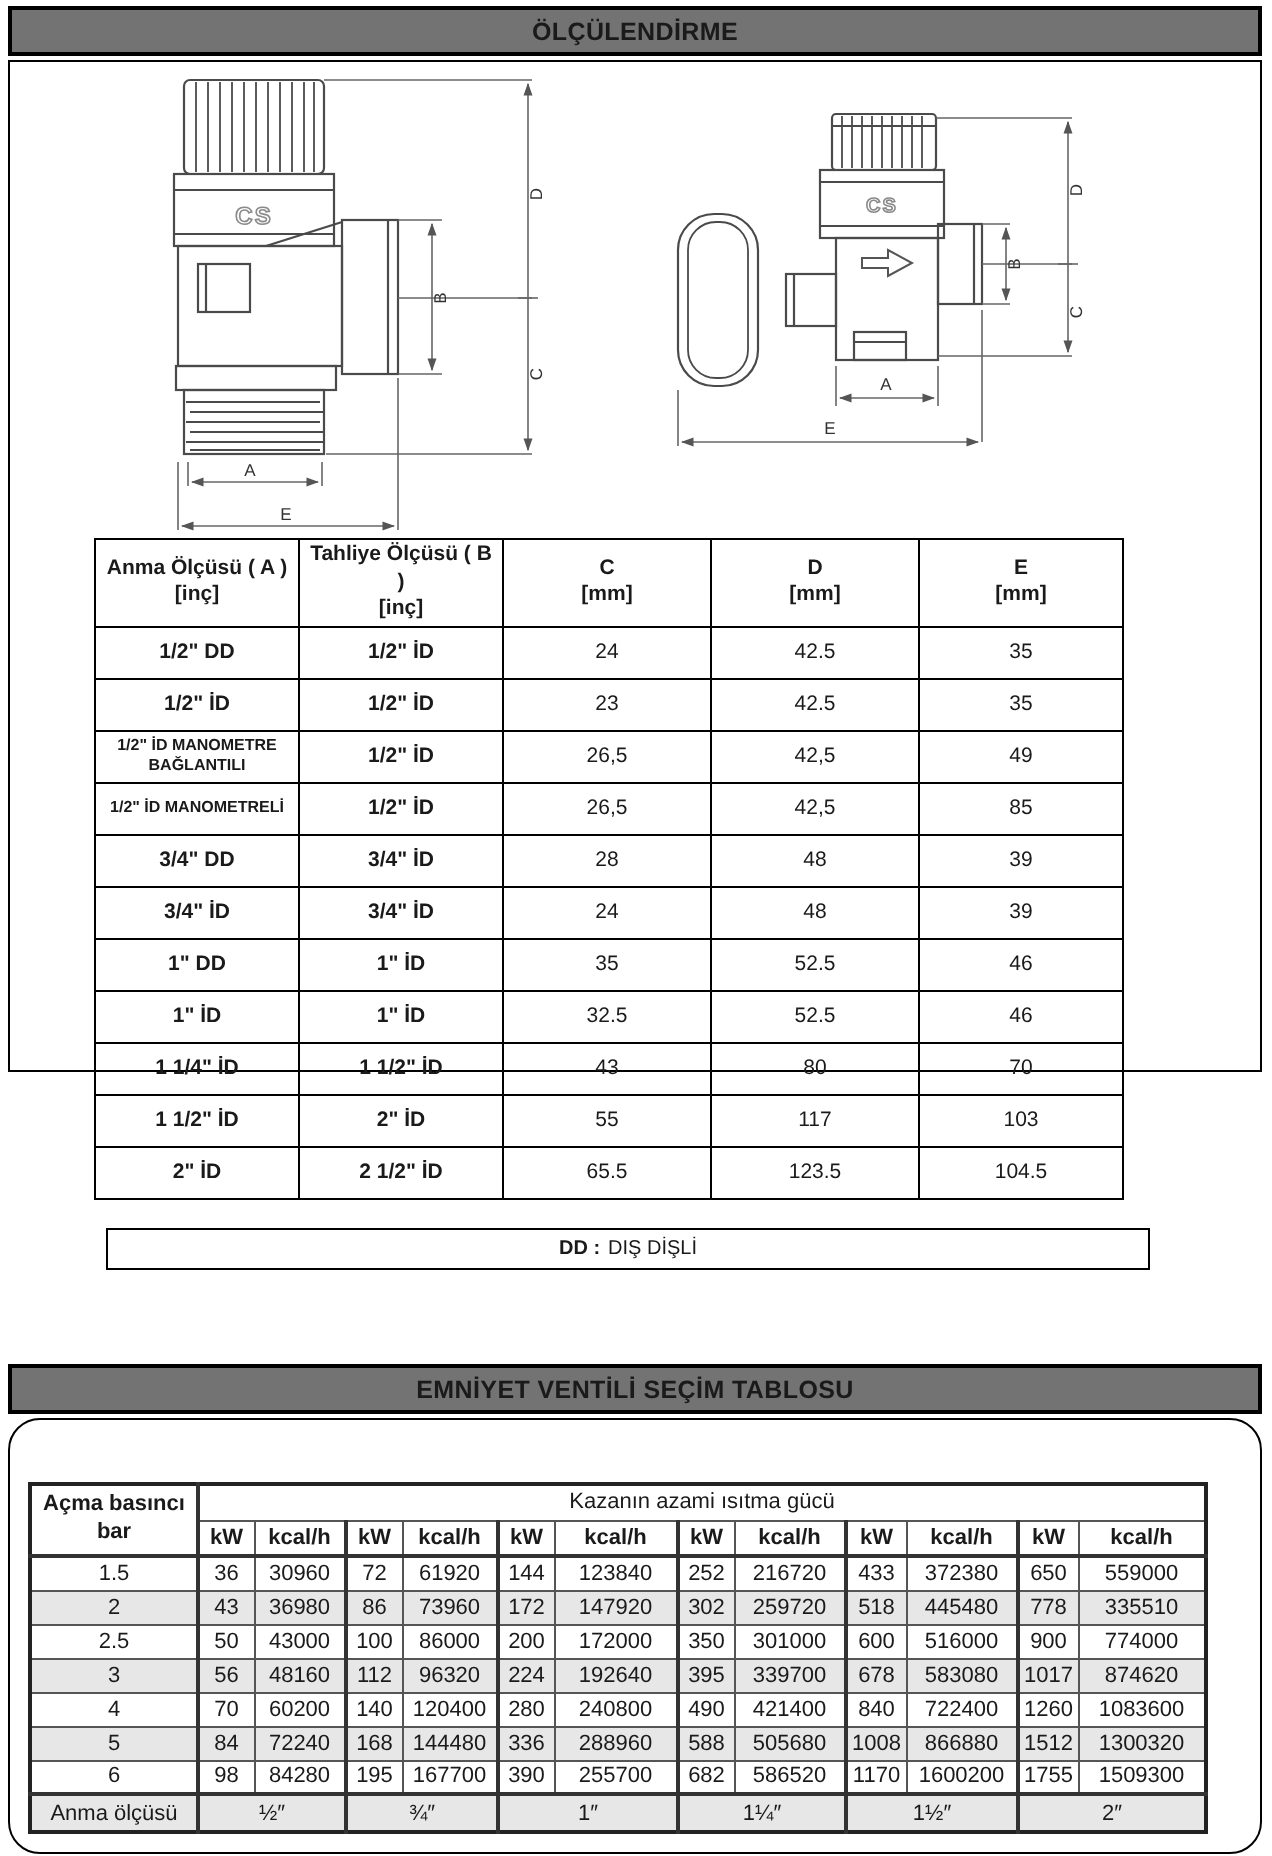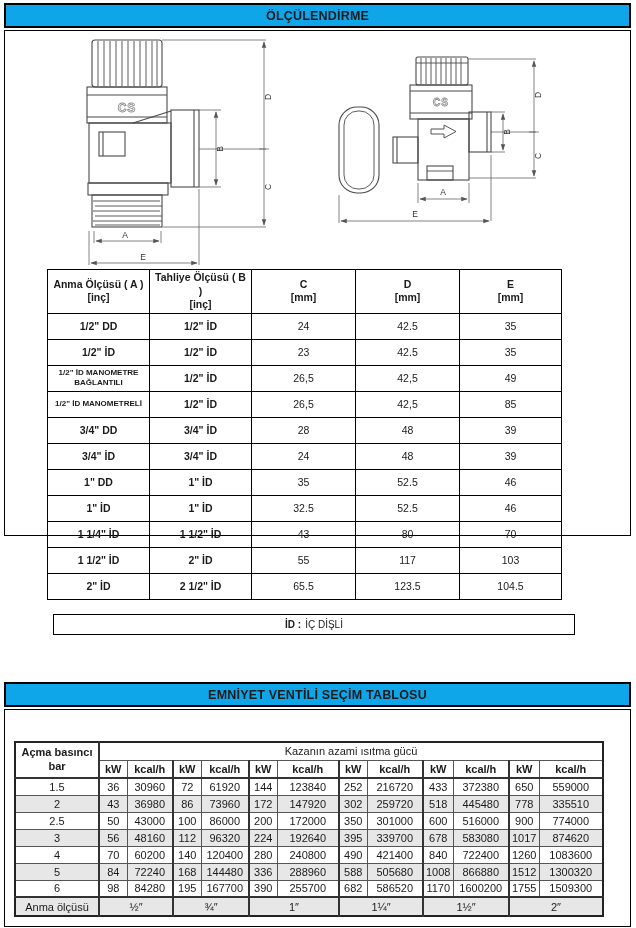--- a/index.html
+++ b/index.html
@@ -4,32 +4,32 @@
 <style>
   * { box-sizing: border-box; }
   html,body { margin:0; padding:0; }
   body {
     width:636px; height:928px; position:relative;
     background:#ffffff; color:#1a1a1a;
     font-family:"Liberation Sans", sans-serif;
   }
   .bar {
     position:absolute; left:4px; width:627px;
-    border:2px solid #000; background:#0ea5e9;
+    border:2px solid #000; background:#737373;
     text-align:center; font-weight:bold; font-size:12.5px;
     padding:4px 0 3px 0; letter-spacing:0.2px;
   }
   #bar1 { top:3px; }
   #bar2 { top:682px; }
   .box {
     position:absolute; left:4px; width:627px;
     border:1.5px solid #000; background:#fff;
   }
   #box1 { top:30px; height:506px; }
-  #box2 { top:709px; height:218px; }
+  #box2 { top:709px; height:218px;border-radius:16px; }
 
   .drawings { position:relative; height:236px; }
   .draw { position:absolute; }
   svg text { font-family:"Liberation Sans", sans-serif; fill:#333; }
   .dimlabel { font-size:8.5px; }
   .cslogo { font-size:12px; font-weight:bold; letter-spacing:1px;
             fill:#fdfdfd; stroke:#8a8a8a; stroke-width:0.8px; }
 
   table.dim {
     border-collapse:collapse; table-layout:fixed;
@@ -265,22 +265,22 @@
           <td class="b">2 1/2" İD</td>
           <td>65.5</td>
           <td>123.5</td>
           <td>104.5</td>
         </tr>
       </tbody>
   </table>
 
   <div class="legend">
     <div class="half">
-      <b>İD :</b>
-      <span>İÇ DİŞLİ</span>
+      <b>DD :</b>
+      <span>DIŞ DİŞLİ</span>
     </div>
   </div>
 </div>
 
 <div class="bar" id="bar2">EMNİYET VENTİLİ SEÇİM TABLOSU</div>
 
 <div class="box" id="box2">
   <table class="sel">
     <colgroup>
       <col style="width:84px">

